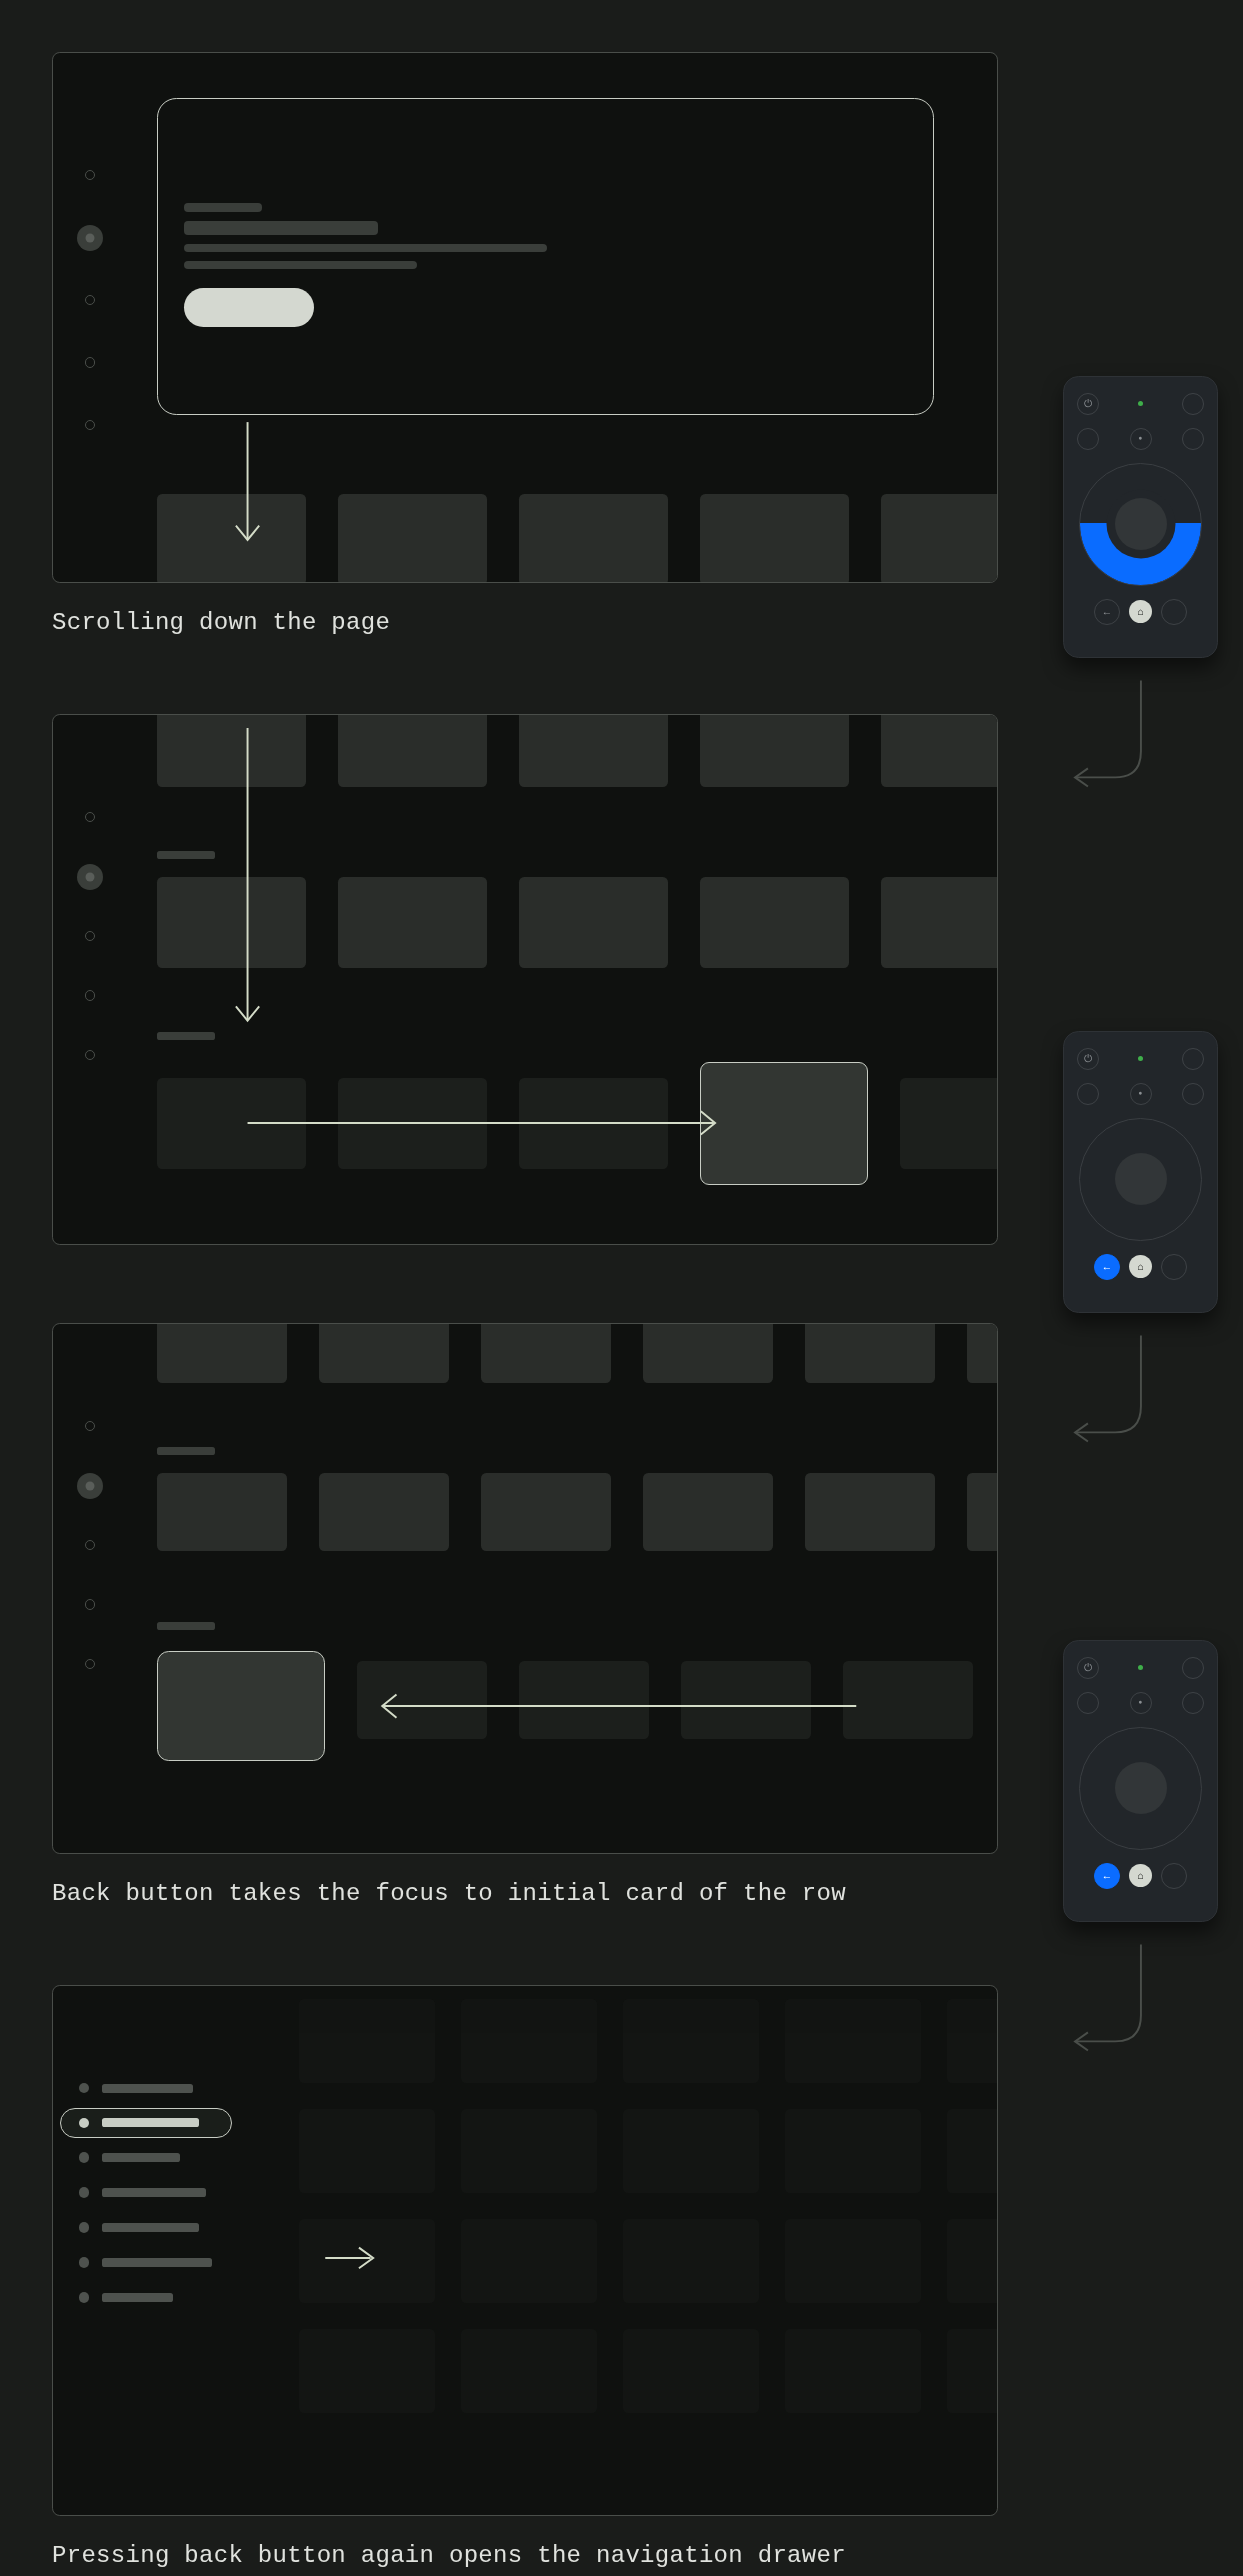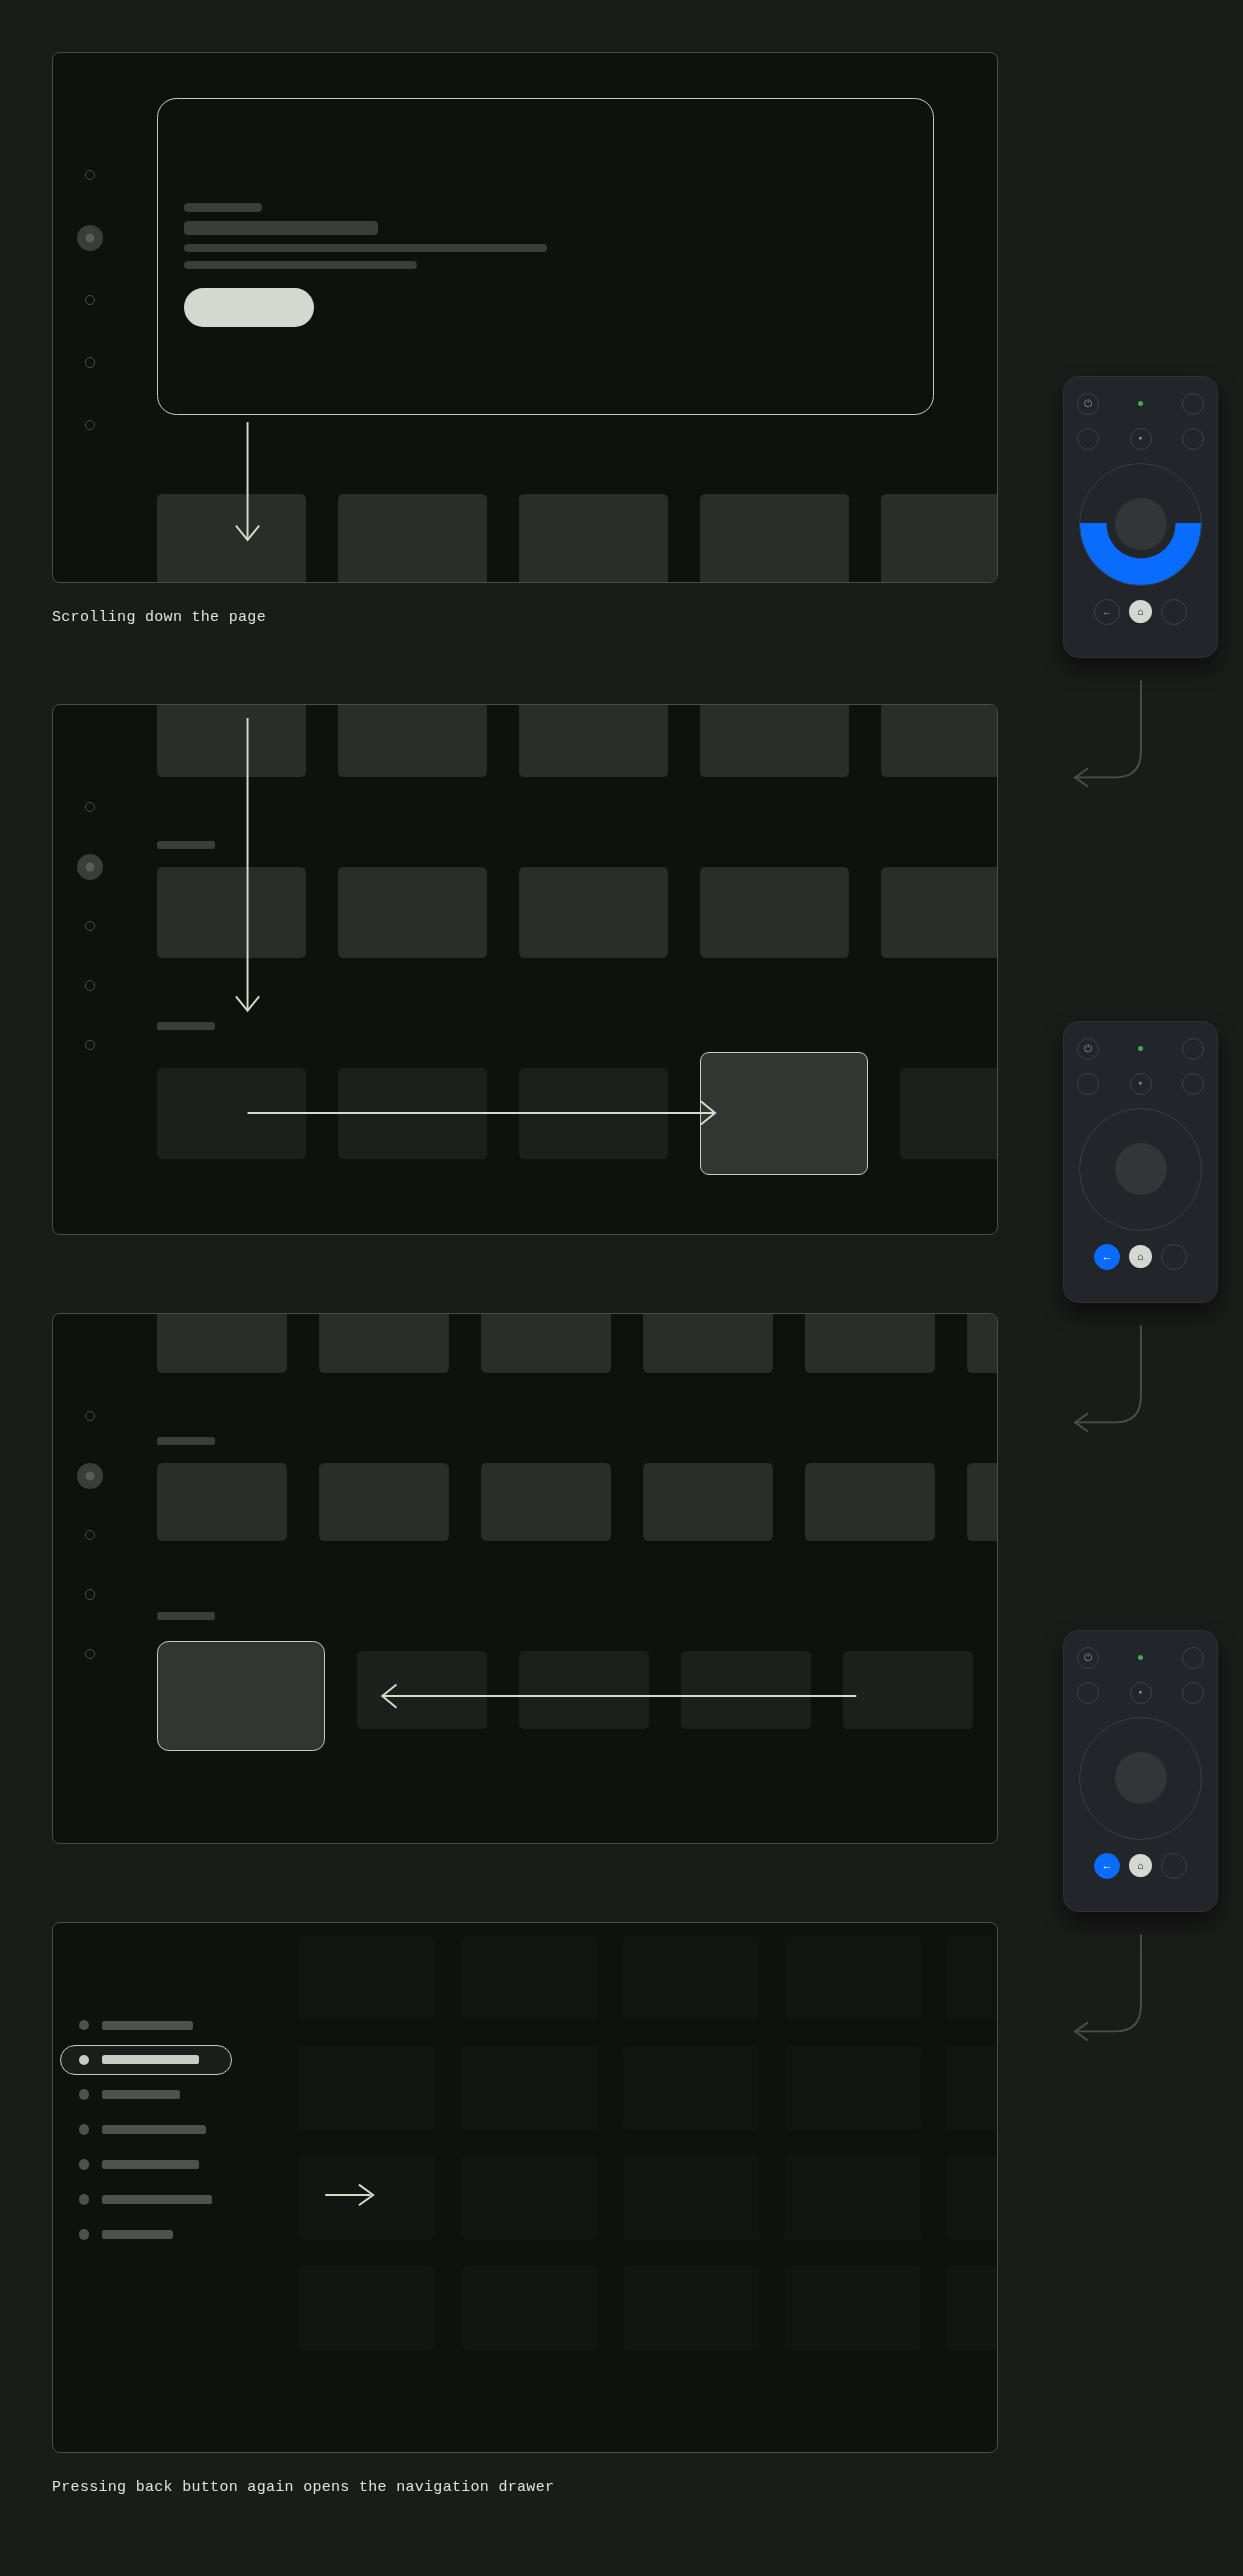--- a/index.html
+++ b/index.html
@@ -17,21 +17,21 @@
   .tv-screen {
     width: 946px;
     height: 531px;
     border: 1.3px solid #4a4e4a;
     border-radius: 7.8px;
     background: #0f110f;
     position: relative;
     overflow: hidden;
   }
   .caption {
-    font-size: 15px;
+    font-size: 24px;
     margin-top: 26px;
     color: #e0e2de;
     letter-spacing: 0.3px;
   }
 
   
   .side-dots {
     position: absolute;
     left: 32px;
     top: 117px;
@@ -419,20 +419,21 @@
       <div class="card sm" style="opacity:.5"></div>
       <div class="card sm" style="opacity:.5"></div>
       <div class="card sm" style="opacity:.5"></div>
 
     </div>
     <svg class="overlay" width="946" height="531" viewBox="0 0 1460 820">
       <line class="arrow-line" x1="1240" y1="590" x2="510" y2="590"></line>
       <polyline class="arrow-head" points="530,572 508,590 530,608"></polyline>
     </svg>
   </div>
+  <div class="caption">Back button takes the focus to initial card of the row</div>
 
   <div class="remote" style="top:317px; left:1011px;">
     <div class="top-row">
       <div class="rbtn sm">
           <span>⏻</span>
         </div>
       <div class="led"></div>
       <div class="rbtn sm"></div>
     </div>
     <div class="mid-row">

